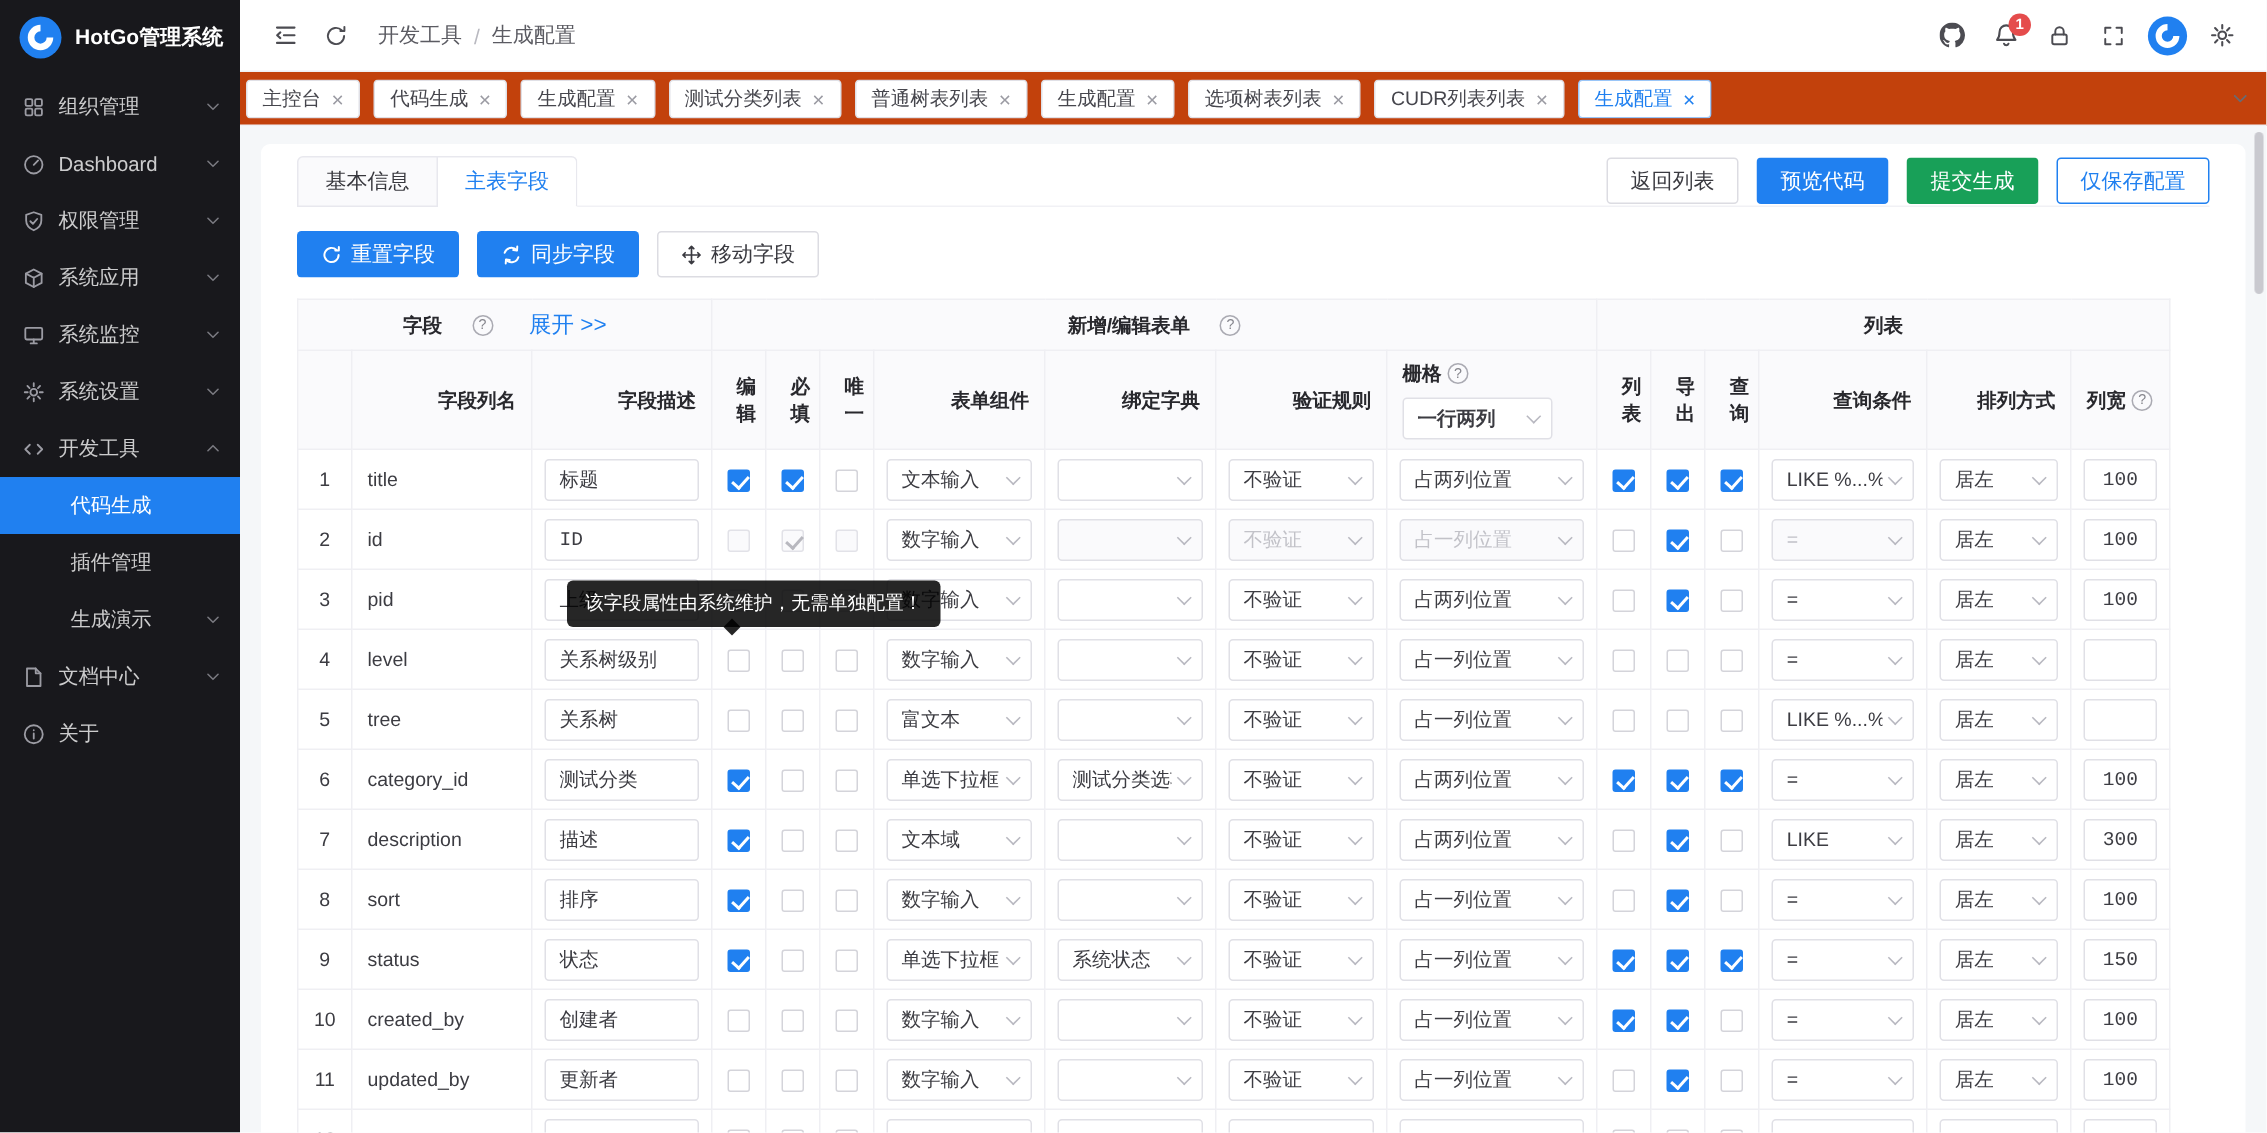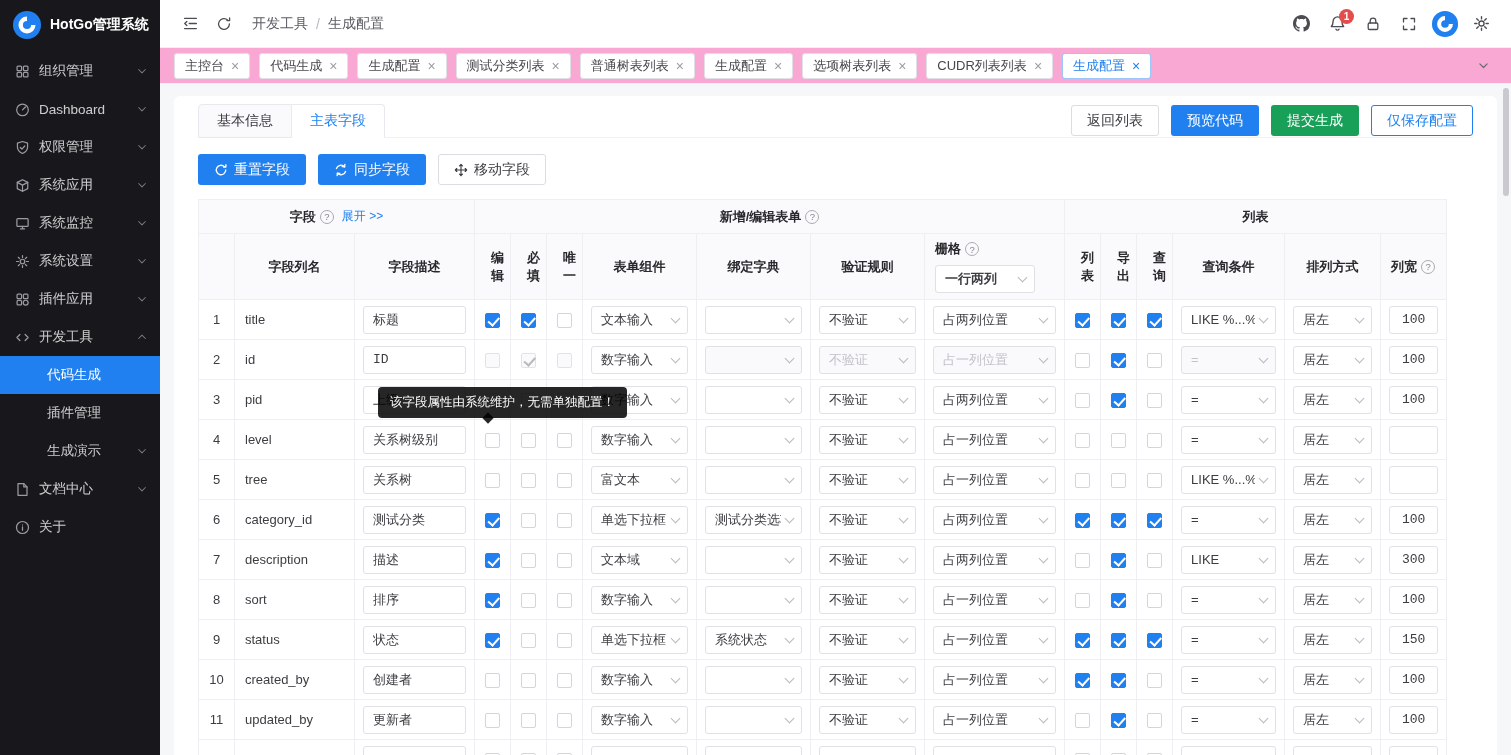--- a/index.html
+++ b/index.html
@@ -22,21 +22,21 @@
   
   .main{flex:1;display:flex;flex-direction:column;min-width:0}
   .topbar{height:48px;background:#fff;display:flex;align-items:center;padding:0 14px;gap:2px;flex:none;border-bottom:1px solid #f0f0f4}
   .tb-icon{width:32px;height:32px;display:flex;align-items:center;justify-content:center;color:#4c4c52;cursor:pointer;border-radius:4px;position:relative;flex:none}
   .breadcrumb{margin-left:10px;display:flex;align-items:center;gap:8px;font-size:14px;color:#5b5b62}
   .breadcrumb .sep{color:#b9b9c0}
   .tb-right{margin-left:auto;display:flex;align-items:center;gap:4px}
   .badge{position:absolute;top:1px;right:-1px;min-width:15px;height:15px;border-radius:8px;background:#e54c4c;color:#fff;font-size:10px;line-height:15px;text-align:center;padding:0 3px;font-weight:700}
 
   
-  .tabbar{height:36px;background:#f9a8d4;display:flex;align-items:center;gap:9px;padding:0 14px;flex:none;border-bottom:1px solid #f0f0f4}
+  .tabbar{height:36px;background:#c2410c;display:flex;align-items:center;gap:9px;padding:0 4px;flex:none;border-bottom:1px solid #f0f0f4}
   .tabs{display:flex;align-items:center;gap:9px;flex:1;overflow:hidden}
   .tab{height:26px;display:inline-flex;align-items:center;gap:7px;padding:0 10px;border:1px solid #e0e0e6;border-radius:3px;background:#fff;font-size:13px;color:#46464d;cursor:pointer;white-space:nowrap;flex:none}
   .tab.active{color:#2080f0;border-color:rgba(32,128,240,.45)}
   .tab-close{font-size:14px;line-height:1;color:#9b9ba3;cursor:pointer}
   .tab.active .tab-close{color:#2080f0}
   .tabbar-more{width:28px;height:26px;display:flex;align-items:center;justify-content:center;color:#6a6a72;cursor:pointer;flex:none}
 
   
   .content{flex:1;min-height:0;padding:12px 14px 0}
   .card{background:#fff;border-radius:6px;height:1200px;padding:8px 24px 0;overflow:hidden}
@@ -55,23 +55,23 @@
   .btn .bicon{display:flex}
   .toolbar{margin-top:16px;display:flex;gap:12px}
 
   
   .table-wrap{margin-top:14px;position:relative}
   table{border-collapse:collapse;table-layout:fixed;width:1248px}
   th,td{border:1px solid #efeff3}
   thead th{background:#fafafc;font-weight:600;font-size:13px;color:#28282d}
   .grp-row th{height:34px}
   .col-row th{height:66px;vertical-align:middle;text-align:right;padding:0 6px}
-  .col-row th.tl{text-align:center;padding:0 10px}
-  .gcell{display:flex;align-items:center;justify-content:center;gap:0}
-  .expand{color:#2080f0;font-weight:400;font-size:12px;margin-left:8px;cursor:pointer}
+  .col-row th.tl{text-align:right;padding:0 10px}
+  .gcell{display:flex;align-items:center;justify-content:center;gap:16px}
+  .expand{color:#2080f0;font-weight:400;font-size:15px;margin-left:8px;cursor:pointer}
   .q{display:inline-flex;align-items:center;justify-content:center;width:14px;height:14px;border:1px solid #aaaab2;border-radius:50%;font-size:9.5px;color:#85858c;margin-left:4px;flex:none;font-weight:400;cursor:pointer}
   .grid-lab{display:flex;align-items:center;margin-bottom:7px}
   .widthc .grid-lab{margin-bottom:0}
   tbody td{height:40px;background:#fff;padding:0 8px}
   td.idx{text-align:center;padding:0;color:#3c3c42;font-size:13px}
   td.fname{font-size:13px;color:#3c3c42;padding:0 10px;overflow:hidden;white-space:nowrap}
   td.tc{padding:0;text-align:center}
 
   .inp{height:28px;width:100%;border:1px solid #e0e0e6;border-radius:3px;padding:0 9px;font-size:13px;color:#3c3c42;background:#fff;font-family:Liberation Mono, monospace;outline:none}
   .inp.center{text-align:center;padding:0 4px}
@@ -182,36 +182,20 @@
           </span>
         </div>
         <div class="menu-item">
           <span class="mi-icon">
             <svg width="15" height="15" viewBox="0 0 16 16" fill="none" stroke="currentColor" stroke-width="1.3" stroke-linecap="round" stroke-linejoin="round">
               <circle cx="8" cy="8" r="2.4"></circle>
               <path d="M8 1.6v2.1M8 12.3v2.1M1.6 8h2.1M12.3 8h2.1M3.5 3.5l1.5 1.5M11 11l1.5 1.5M12.5 3.5L11 5M5 11l-1.5 1.5"></path>
             </svg>
           </span>
           <span class="mi-label">系统设置</span>
-          <span class="chev">
-            <svg width="12" height="12" viewBox="0 0 16 16" style="">
-              <path d="M3.5 6l4.5 4.5L12.5 6" fill="none" stroke="currentColor" stroke-width="1.4" stroke-linecap="round" stroke-linejoin="round"></path>
-            </svg>
-          </span>
-        </div>
-        <div class="menu-item">
-          <span class="mi-icon">
-            <svg width="15" height="15" viewBox="0 0 16 16" fill="none" stroke="currentColor" stroke-width="1.3" stroke-linecap="round" stroke-linejoin="round">
-              <rect x="2.2" y="2.2" width="4.8" height="4.8" rx="1"></rect>
-              <rect x="9" y="2.2" width="4.8" height="4.8" rx="1"></rect>
-              <rect x="2.2" y="9" width="4.8" height="4.8" rx="1"></rect>
-              <circle cx="11.4" cy="11.4" r="2.6"></circle>
-            </svg>
-          </span>
-          <span class="mi-label">插件应用</span>
           <span class="chev">
             <svg width="12" height="12" viewBox="0 0 16 16" style="">
               <path d="M3.5 6l4.5 4.5L12.5 6" fill="none" stroke="currentColor" stroke-width="1.4" stroke-linecap="round" stroke-linejoin="round"></path>
             </svg>
           </span>
         </div>
         <div class="menu-item">
           <span class="mi-icon">
             <svg width="15" height="15" viewBox="0 0 16 16" fill="none" stroke="currentColor" stroke-width="1.3" stroke-linecap="round" stroke-linejoin="round">
               <path d="M5.2 4.8L2 8l3.2 3.2M10.8 4.8L14 8l-3.2 3.2"></path>

